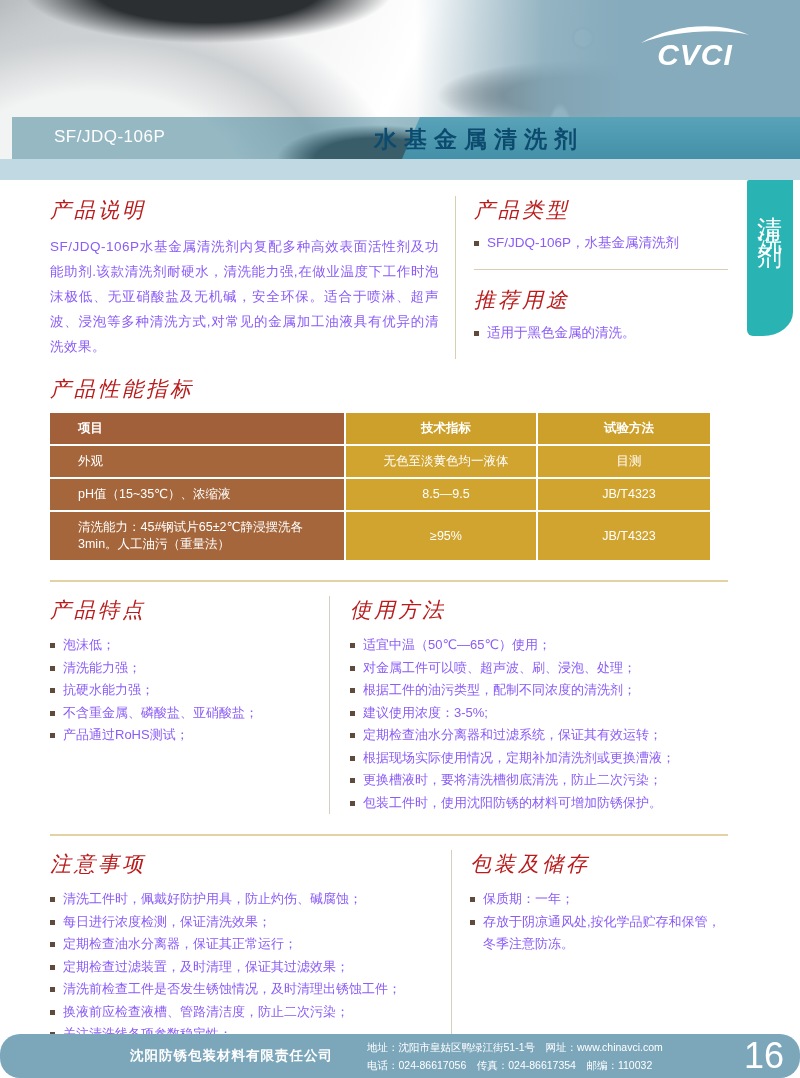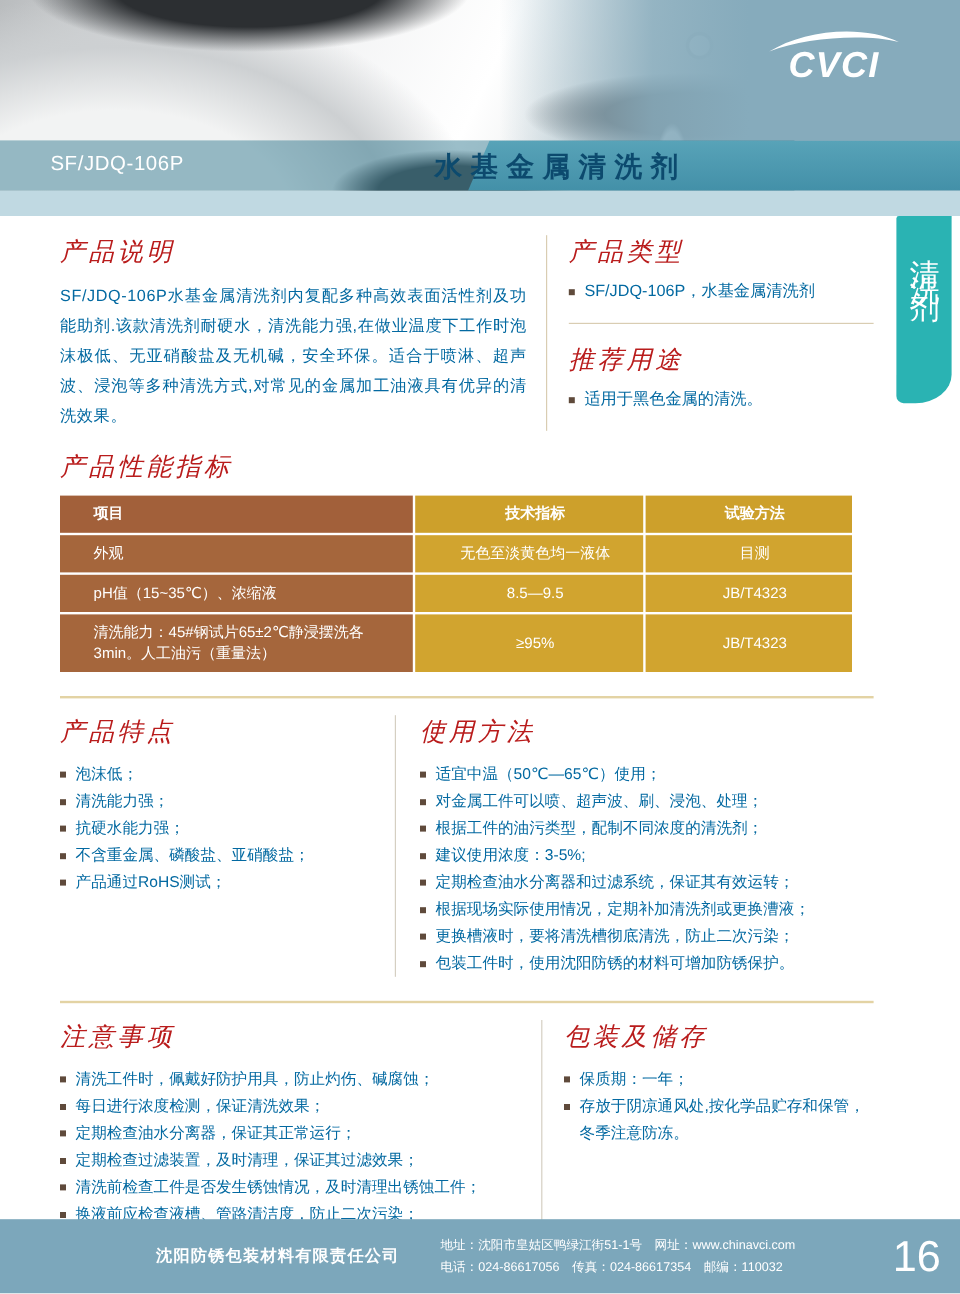--- a/index.html
+++ b/index.html
@@ -18,38 +18,38 @@
       radial-gradient(ellipse 160px 55px at 47% 100%, #33373a 0 38%, rgba(0,0,0,0) 62%),
       radial-gradient(ellipse 240px 60px at 72% 60%, #6d7174 0 30%, rgba(0,0,0,0) 58%),
       radial-gradient(ellipse 420px 260px at 12% 115%, #f2f3f3 0 35%, #cdd0d2 55%, rgba(0,0,0,0) 72%),
       linear-gradient(115deg, #b9bcbe 0%, #eff0f1 28%, #ffffff 50%, #d5d9da 72%, #edf0f1 100%);
   }
   .logo{position:absolute;top:22px;right:44px;width:122px;text-align:center;color:#fff;}
   .logo svg{display:block;margin:0 auto -4px auto;}
   .logo-text{font-size:30px;font-weight:800;font-style:italic;letter-spacing:1px;line-height:1;}
 
   
-  .titlebar{position:absolute;left:0;top:117px;width:662px;height:42px;background:rgba(64,130,152,.52);}
+  .titlebar{position:absolute;left:12px;top:117px;width:662px;height:42px;background:rgba(64,130,152,.52);}
   .titlebar-solid{position:absolute;left:390px;top:0;width:410px;height:42px;
     background:linear-gradient(180deg,#58a3b8 0%,#4390a8 100%);
     clip-path:polygon(18px 0,100% 0,100% 100%,0 100%);}
   .product-code{position:absolute;left:42px;top:10px;color:#fff;font-size:17px;letter-spacing:.5px;}
   .page-title{position:absolute;right:90px;top:7px;color:#0c4a6e;font-size:23px;font-weight:bold;letter-spacing:7px;}
   .strip{position:absolute;top:159px;left:0;width:800px;height:21px;background:#c0d9e2;}
 
   
   .ribbon{position:absolute;top:180px;right:7px;width:46px;height:156px;background:#2ab3b3;
     border-radius:2px 0 30px 6px / 2px 0 24px 6px;z-index:5;}
   .ribbon-text{writing-mode:vertical-rl;color:#fff;font-size:25px;letter-spacing:13px;
     display:block;margin:16px auto 0 auto;line-height:46px;text-align:left;}
 
   
   .content{position:absolute;top:180px;left:0;width:800px;padding:16px 72px 0 50px;}
   .sec-h{margin:0 0 10px 0;font-size:21px;font-weight:500;color:#b91c1c;letter-spacing:3px;font-style:italic;}
-  .body-text,.bullets{color:#0369a1;font-size:13px;}
+  .body-text,.bullets{color:#8b5cf6;font-size:13px;}
   .desc-p{margin:0;text-align:justify;line-height:25px;font-size:13.5px;letter-spacing:.5px;}
   ul.bullets{list-style:none;margin:0;padding:0;}
   ul.bullets li{display:flex;line-height:22.5px;}
   ul.bullets .sq{flex:none;width:5px;height:5px;background:#5f4a3b;margin:9px 8px 0 0;}
 
   .row1{display:flex;min-height:162px;}
   .col-desc{width:406px;padding-right:16px;border-right:1px solid #d9cdb2;}
   .col-type{flex:1;padding-left:18px;}
   .divider-h{border:none;border-top:1px solid #d9cdb2;margin:14px 0 16px 0;}
   .col-type .sec-h{margin-bottom:8px;}
@@ -67,22 +67,22 @@
 
   .divider{border:none;border-top:2px solid #e3d3a4;margin:20px 0 0 0;width:678px;}
   .row3{display:flex;padding-top:14px;min-height:208px;}
   .col-feat{width:280px;border-right:1px solid #d5cfc2;}
   .col-usage{flex:1;padding-left:20px;}
   .row4{display:flex;padding-top:14px;min-height:196px;}
   .col-notes{width:402px;border-right:1px solid #d5cfc2;padding-right:10px;}
   .col-store{flex:1;padding-left:18px;}
 
   
-  .footer{position:absolute;left:0;bottom:0;width:800px;height:62px;background:#7ca7bb;
-    display:flex;align-items:center;color:#fff;}
+  .footer{position:absolute;left:0;bottom:0;width:800px;height:44px;background:#7ca7bb;
+    display:flex;align-items:center;color:#fff;border-radius:20px;}
   .company{margin-left:130px;font-size:13.5px;font-weight:bold;letter-spacing:1px;white-space:nowrap;}
   .addr{margin-left:34px;font-size:10.5px;line-height:1.75;white-space:nowrap;}
   .page-num{margin-left:auto;margin-right:16px;font-size:36px;font-weight:300;line-height:1;}
 </style>
 </head>
 <body>
 
 <div class="page">
 
   <div class="banner">

